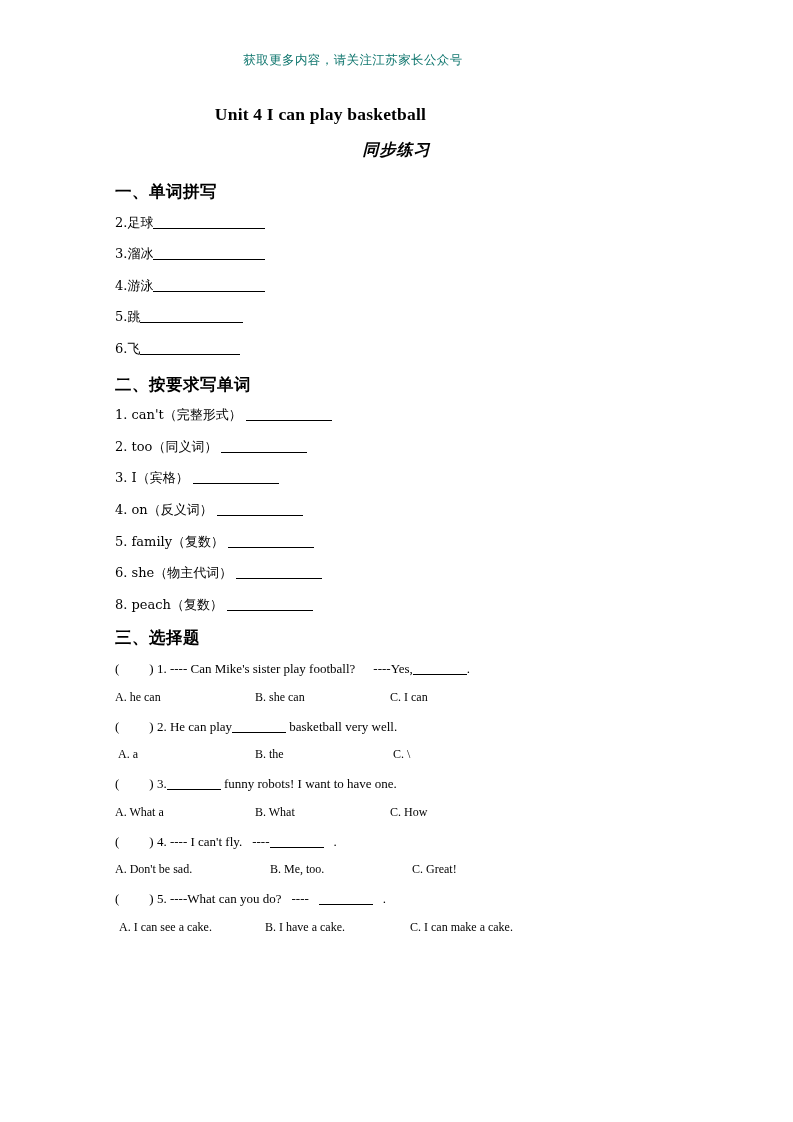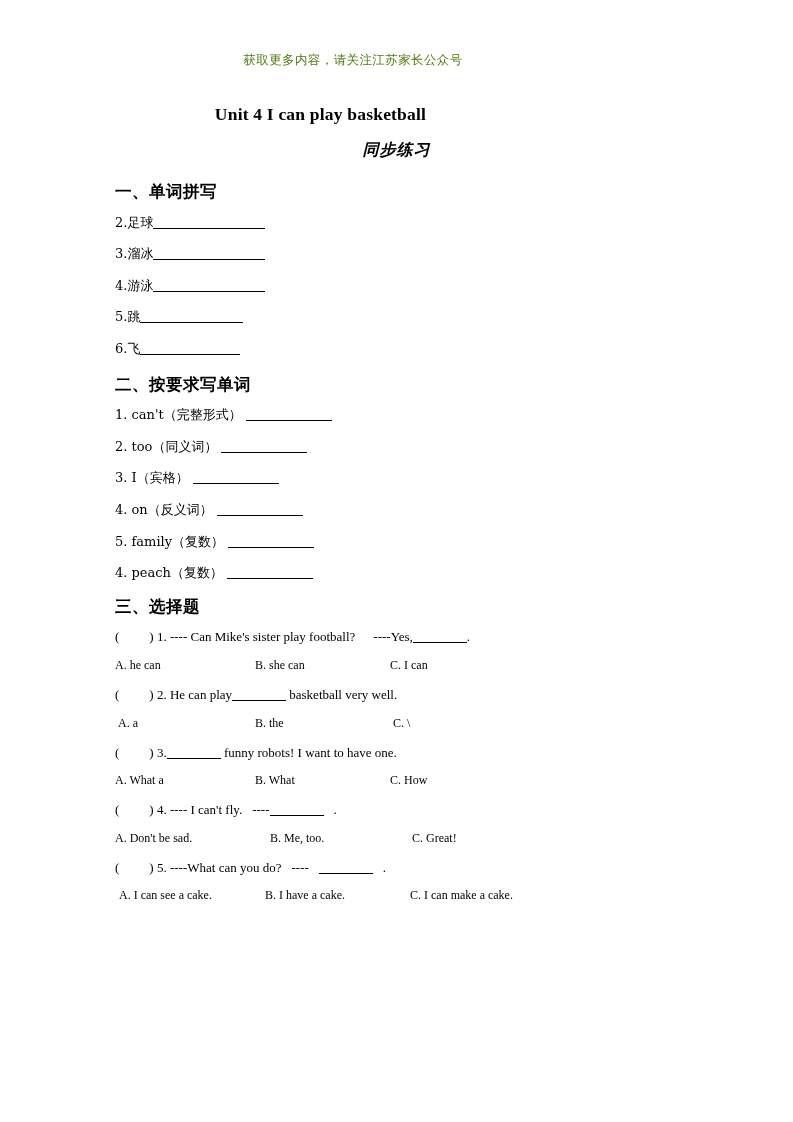--- a/index.html
+++ b/index.html
@@ -24,21 +24,21 @@
 
   
   .doc-header {
     position: absolute;
     top: 52px;
     left: 0;
     width: 630px;
     text-align: center;
     font-family: "DejaVu Serif", serif;
     font-size: 12.5px;
-    color: #4d7c0f;
+    color: #0f766e;
     letter-spacing: 0.4px;
     padding-left: 76px;
     box-sizing: border-box;
   }
 
   
   .doc-title {
     position: absolute;
     top: 104px;
     left: 0;
@@ -190,21 +190,24 @@
       <div class="item-line">
         <span class="item-label">3. I（宾格）</span><span class="blank"></span>
       </div>
       <div class="item-line">
         <span class="item-label">4. on（反义词）</span><span class="blank"></span>
       </div>
       <div class="item-line">
         <span class="item-label">5. family（复数）</span><span class="blank"></span>
       </div>
       <div class="item-line">
-        <span class="item-label">4. peach（复数）</span><span class="blank"></span>
+        <span class="item-label">6. she（物主代词）</span><span class="blank"></span>
+      </div>
+      <div class="item-line">
+        <span class="item-label">8. peach（复数）</span><span class="blank"></span>
       </div>
     </div>
 
     <div class="section s3" style="">
       <div class="section-heading">三、选择题</div>
 
       <div class="mc-question">
         <span>(</span><span class="paren"></span><span>)</span>
         <span>1.</span>
         <span>---- Can Mike's sister play football?</span><span class="sp-lg"></span><span>----Yes,</span><span class="mc-blank"></span><span>.</span>

